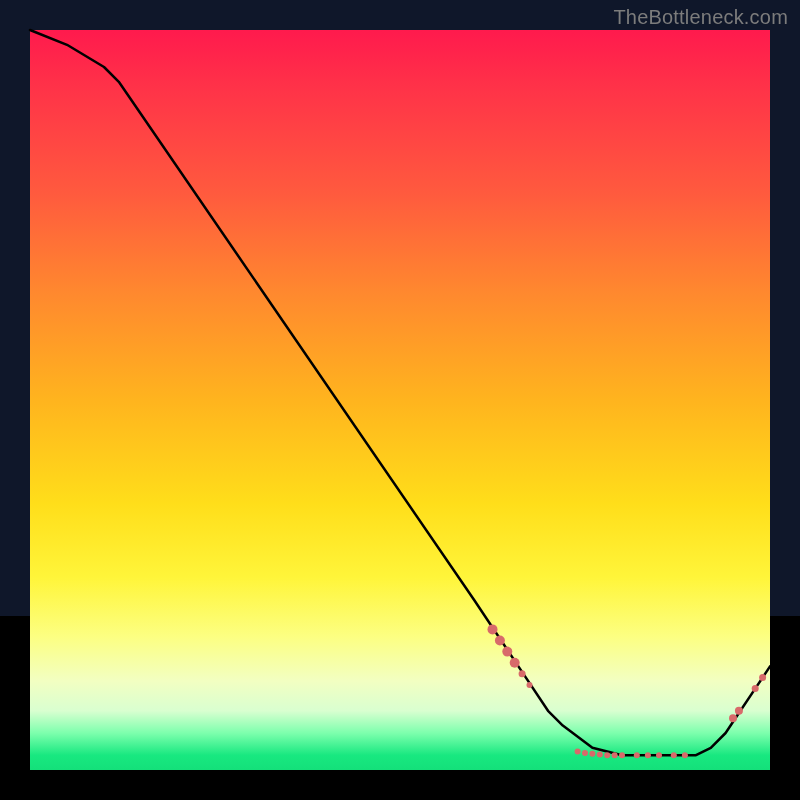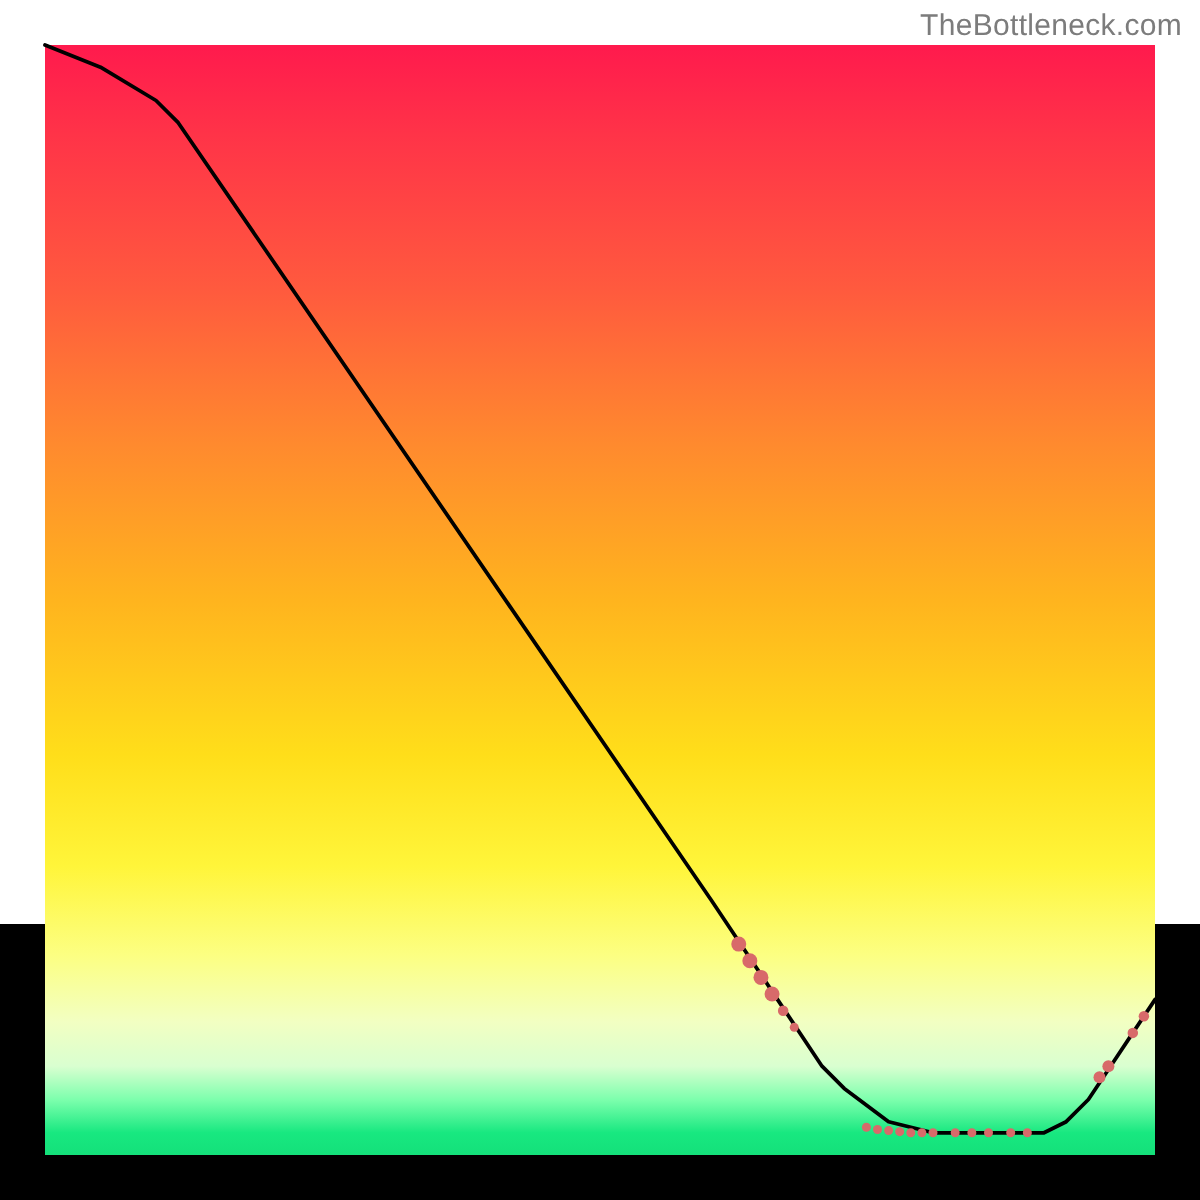--- a/index.html
+++ b/index.html
@@ -8,21 +8,21 @@
     background: #000;
     width: 800px;
     height: 800px;
     overflow: hidden;
     font-family: Arial, Helvetica, sans-serif;
   }
   .container {
     position: relative;
     width: 800px;
     height: 616px;
-    background: #ffffff;
+    background: #0f172a;
   }
   .watermark {
     position: absolute;
     top: 6px;
     right: 12px;
     color: #7c7c7c;
     font-size: 20px;
     font-weight: 500;
     letter-spacing: 0.2px;
     z-index: 10;

